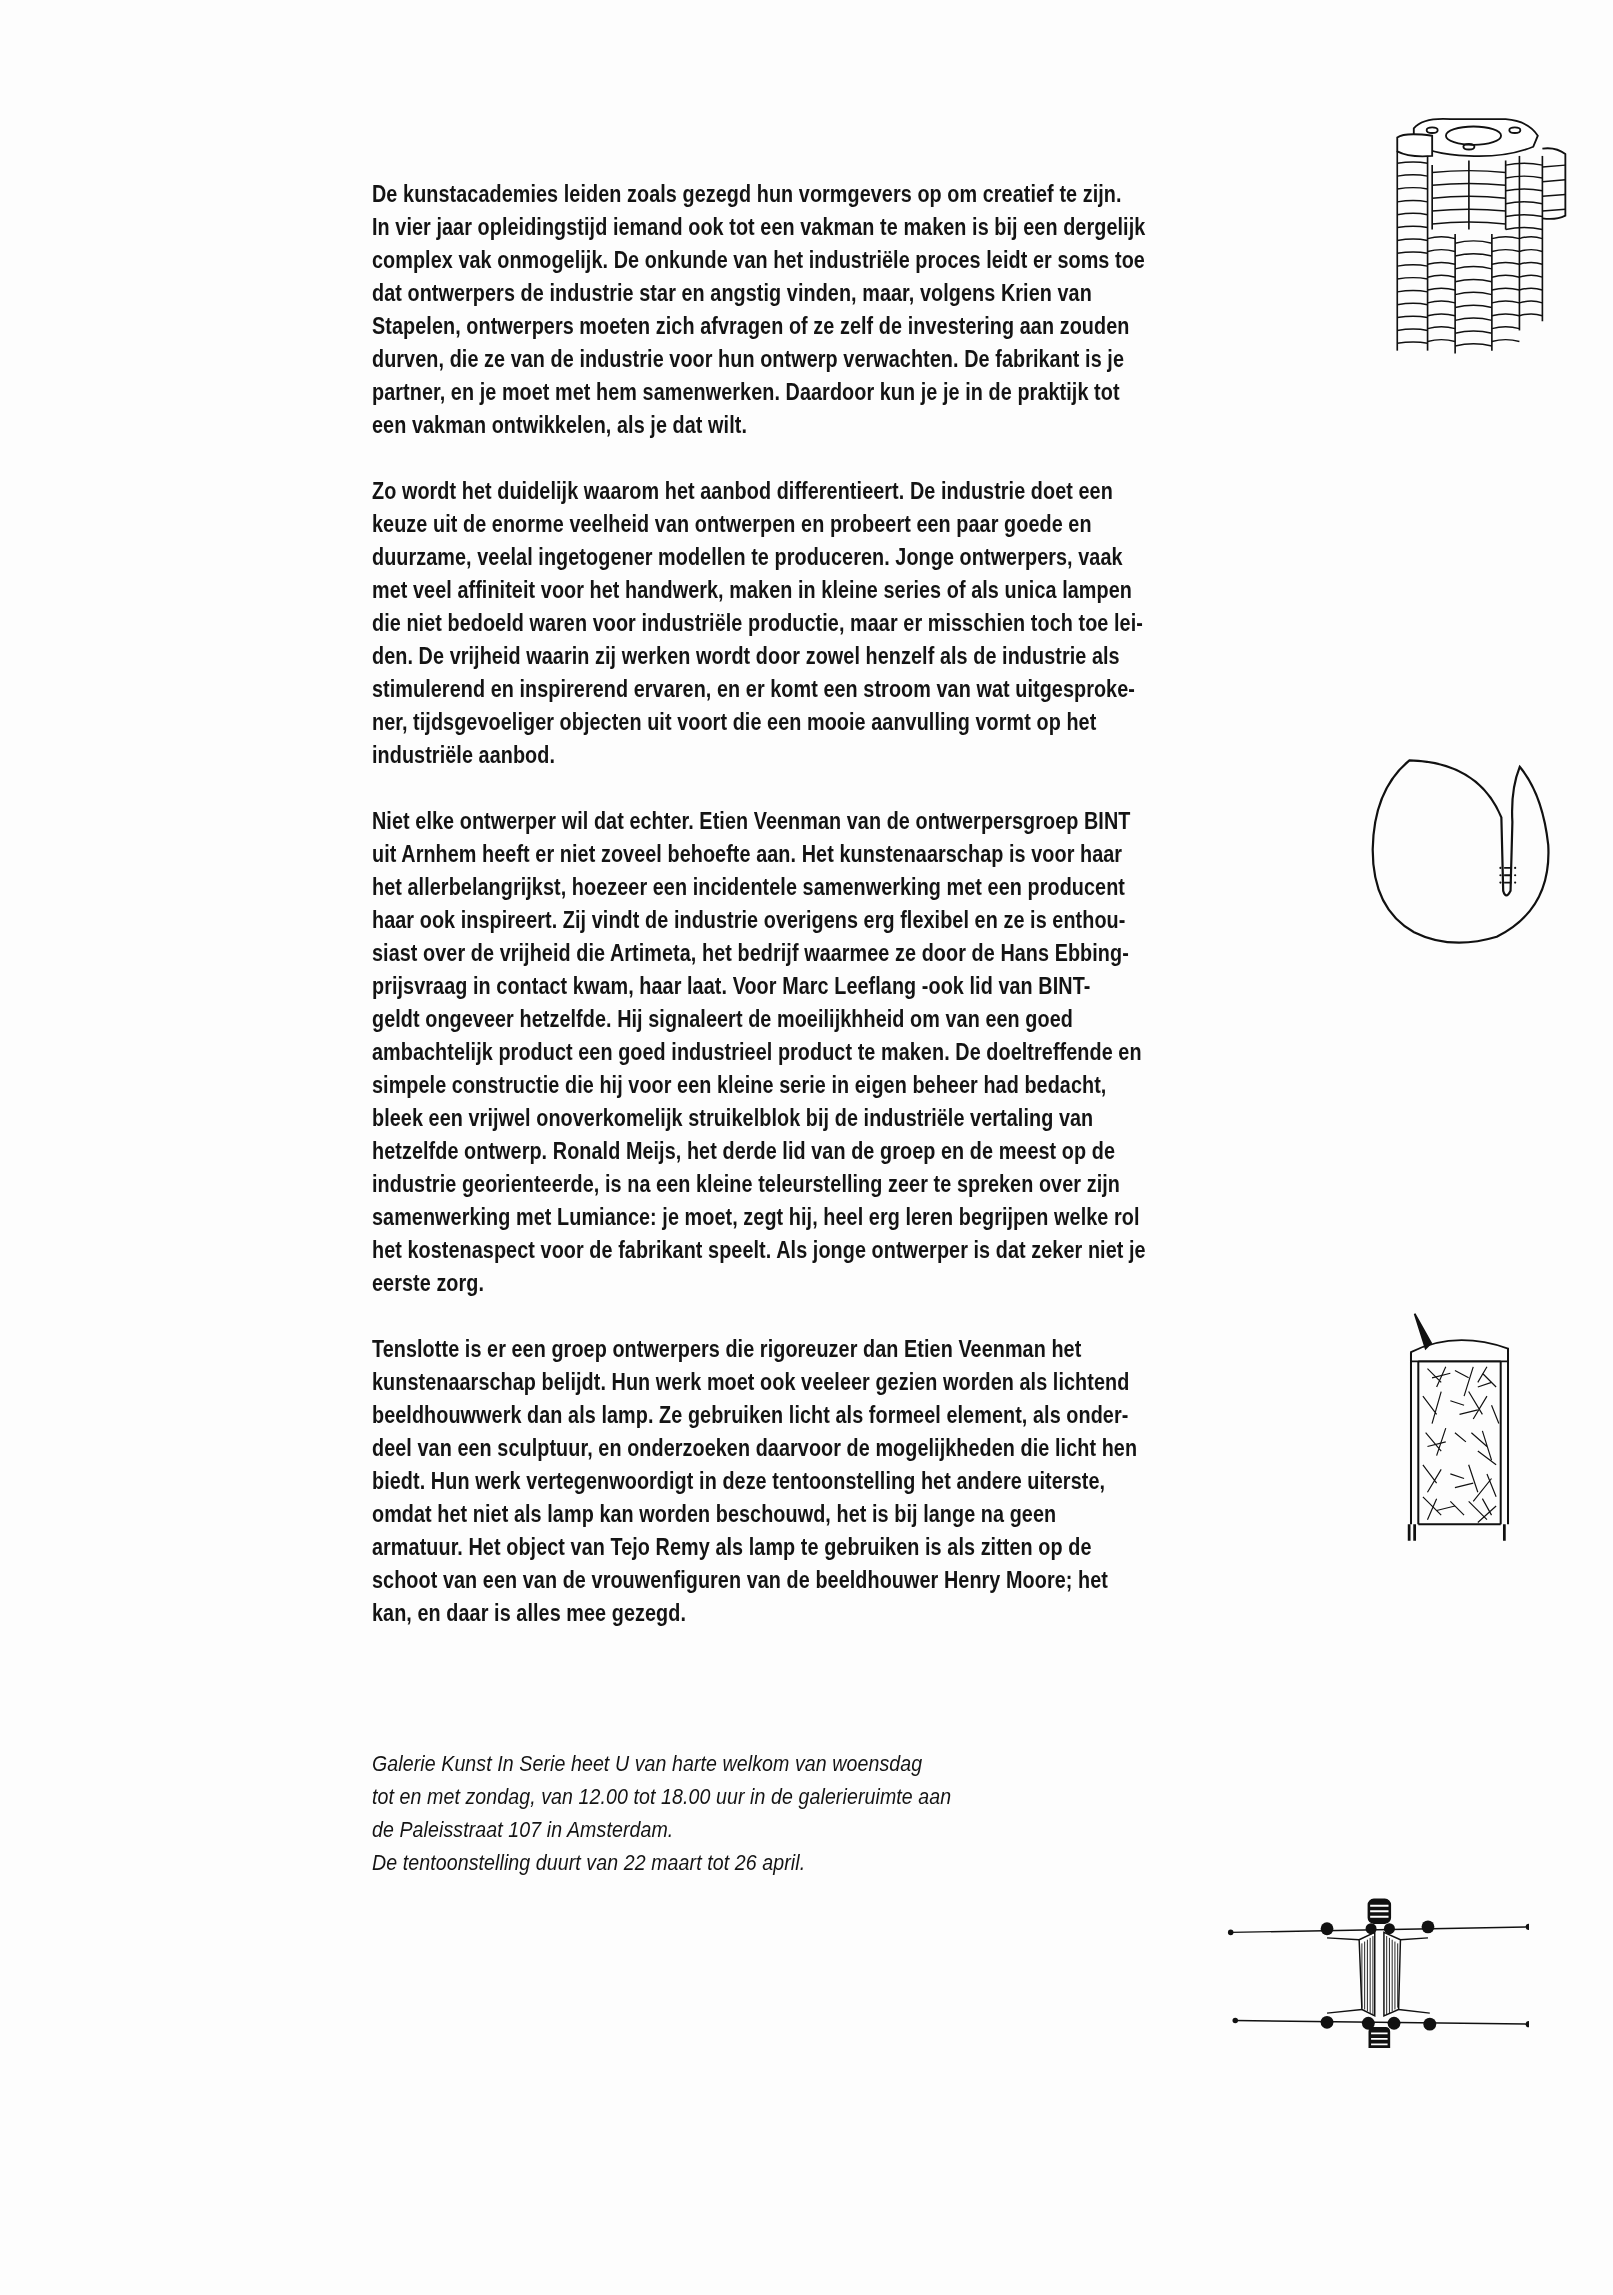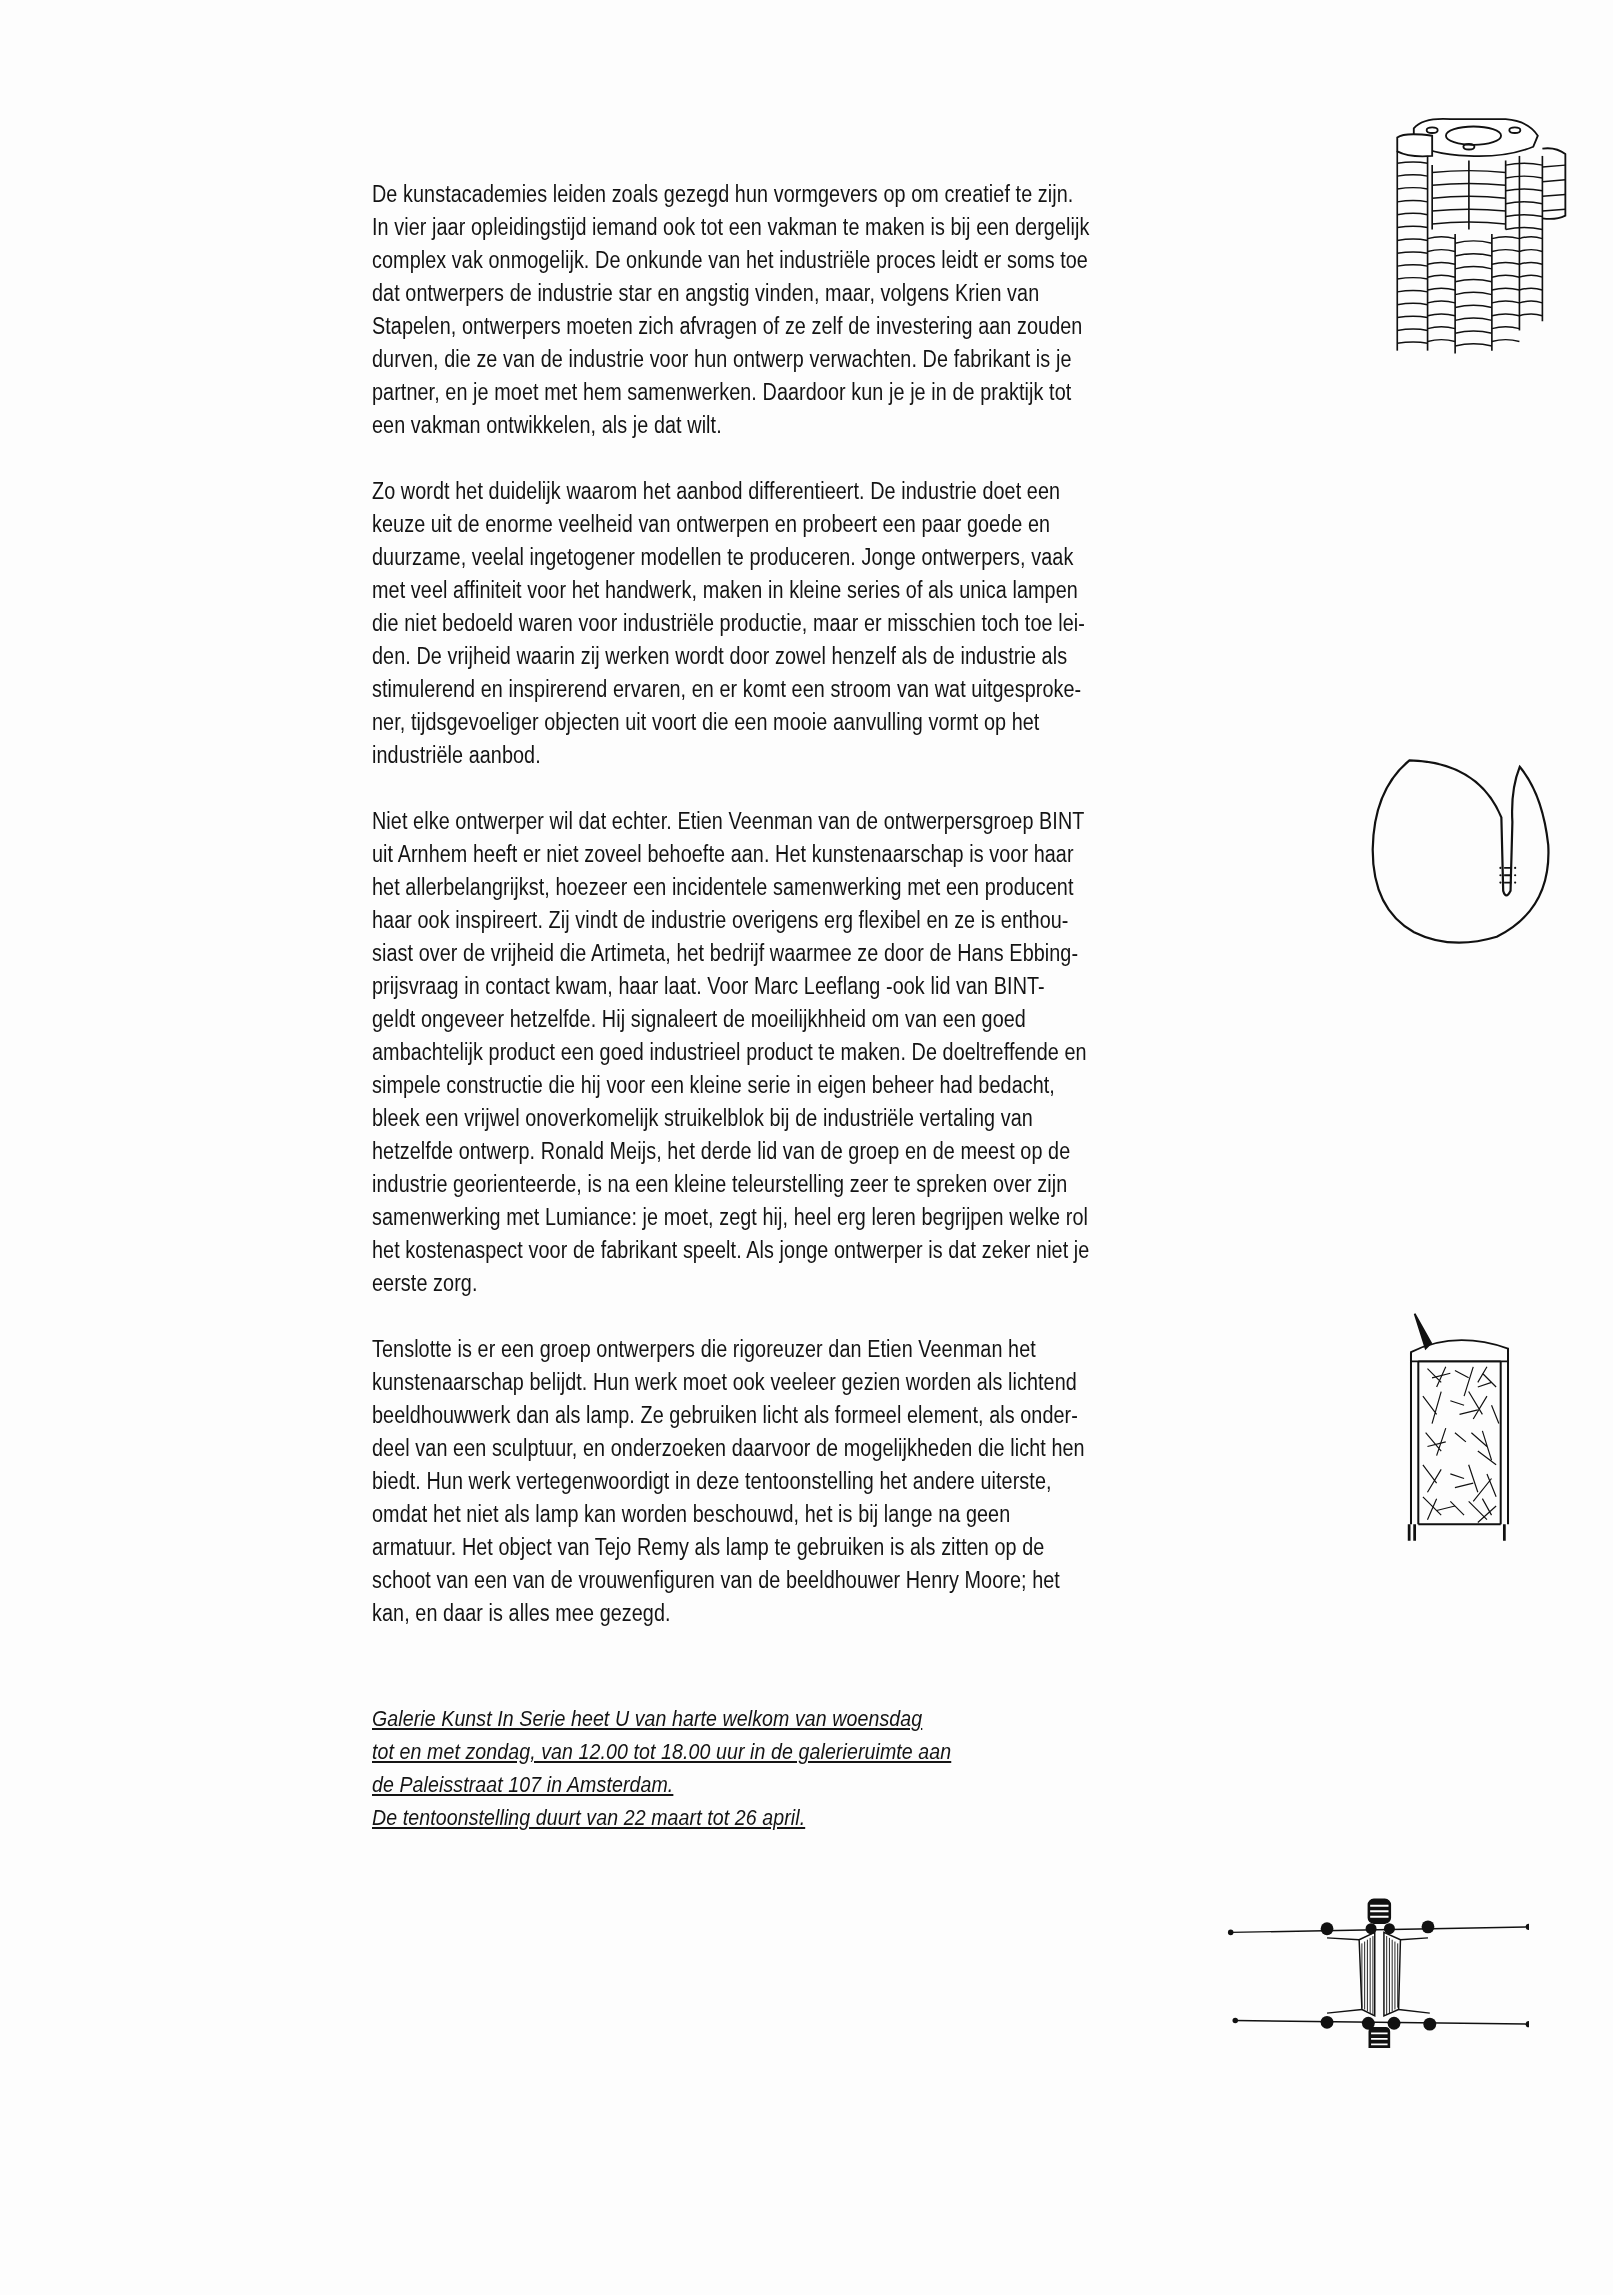--- a/index.html
+++ b/index.html
@@ -3,29 +3,29 @@
 <meta charset="utf-8">
 <style>
   html, body { margin: 0; padding: 0; }
   body {
     width: 1613px; height: 2296px; position: relative; overflow: hidden;
     background: #fdfdfd;
     font-family: "Liberation Sans", sans-serif;
     color: #141414;
   }
   .article { position: absolute; left: 372px; top: 178px; width: 882px; }
-  .para { margin: 0 0 33px 0; }
+  .para { margin: 0 0 33px 0; font-weight: bold; }
   .line {
     display: block; white-space: nowrap;
     font-size: 23px; line-height: 33px; height: 33px;
     transform-origin: 0 50%;
     transform: scaleX(0.86);
     letter-spacing: 0.1px;
   }
-  .footer { position: absolute; left: 372px; top: 1702px; width: 826px; text-decoration: underline; }
+  .footer { position: absolute; left: 372px; top: 1747px; width: 826px; }
   .footer .line { font-style: italic; font-size: 22.5px; transform: scaleX(0.87); }
   .illus { position: absolute; }
   svg { display: block; }
 </style>
 </head>
 <body>
 
 <div class="article">
   <p class="para">
     <span class="line">De kunstacademies leiden zoals gezegd hun vormgevers op om creatief te zijn.</span>

